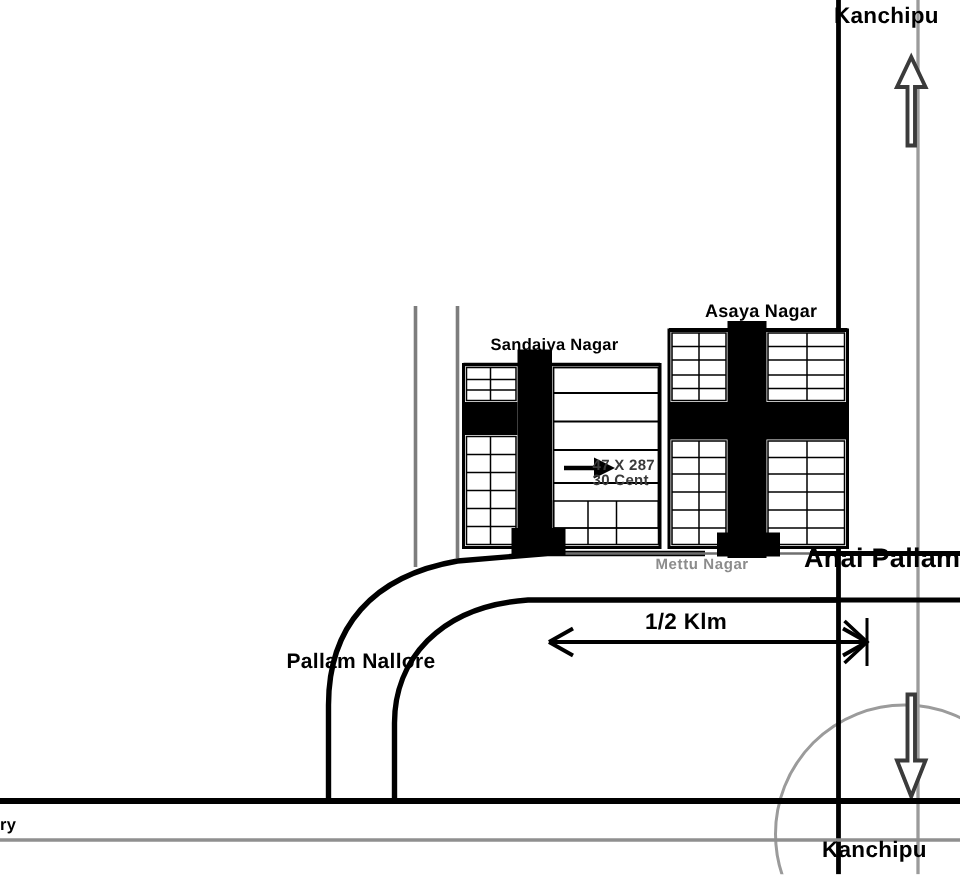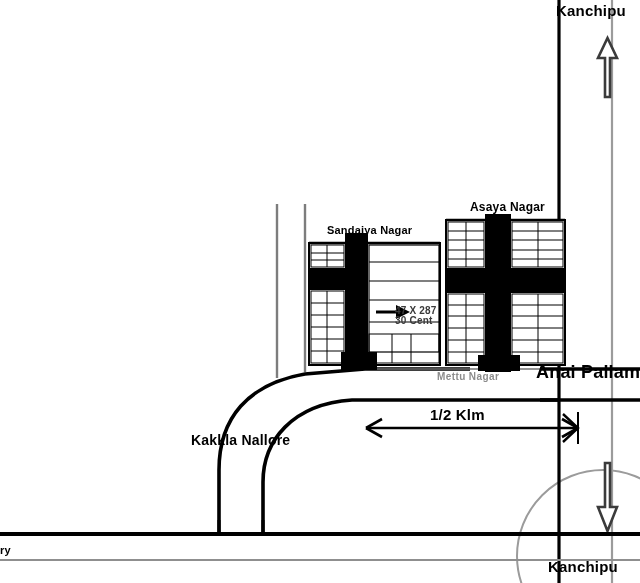--- a/index.html
+++ b/index.html
@@ -185,21 +185,21 @@
   <div class="lbl lbl-major" style="left:556px; top:2px;">Kanchipu</div>
 
   <div class="lbl lbl-major" style="left:548px; top:558px;">Kanchipu</div>
 
   <div class="lbl lbl-edge" style="left:0px; top:544px; font-size:11px;">ry</div>
 
   <div class="lbl lbl-major" style="left:536px; top:362px; font-size:18px;">Anai Pallam</div>
 
   <div class="lbl lbl-gray" style="left:437px; top:371px;">Mettu Nagar</div>
 
-  <div class="lbl lbl-major" style="left:191px; top:432px; font-size:14px;">Kakkla Nallore</div>
+  <div class="lbl lbl-major" style="left:191px; top:432px; font-size:14px;">Pallam Nallore</div>
 
   <div class="lbl lbl-block" style="left:327px; top:224px;">Sandaiya Nagar</div>
 
   <div class="lbl lbl-block" style="left:470px; top:200px; font-size:12px;">Asaya Nagar</div>
 
   <div class="lbl lbl-plot" style="left:395px; top:306px; font-weight:bold;">47 X 287</div>
 
   <div class="lbl lbl-plot" style="left:395px; top:316px; font-weight:bold;">30 Cent</div>
 
   <div class="lbl lbl-dim" style="left:430px; top:406px;">1/2 Klm</div>

